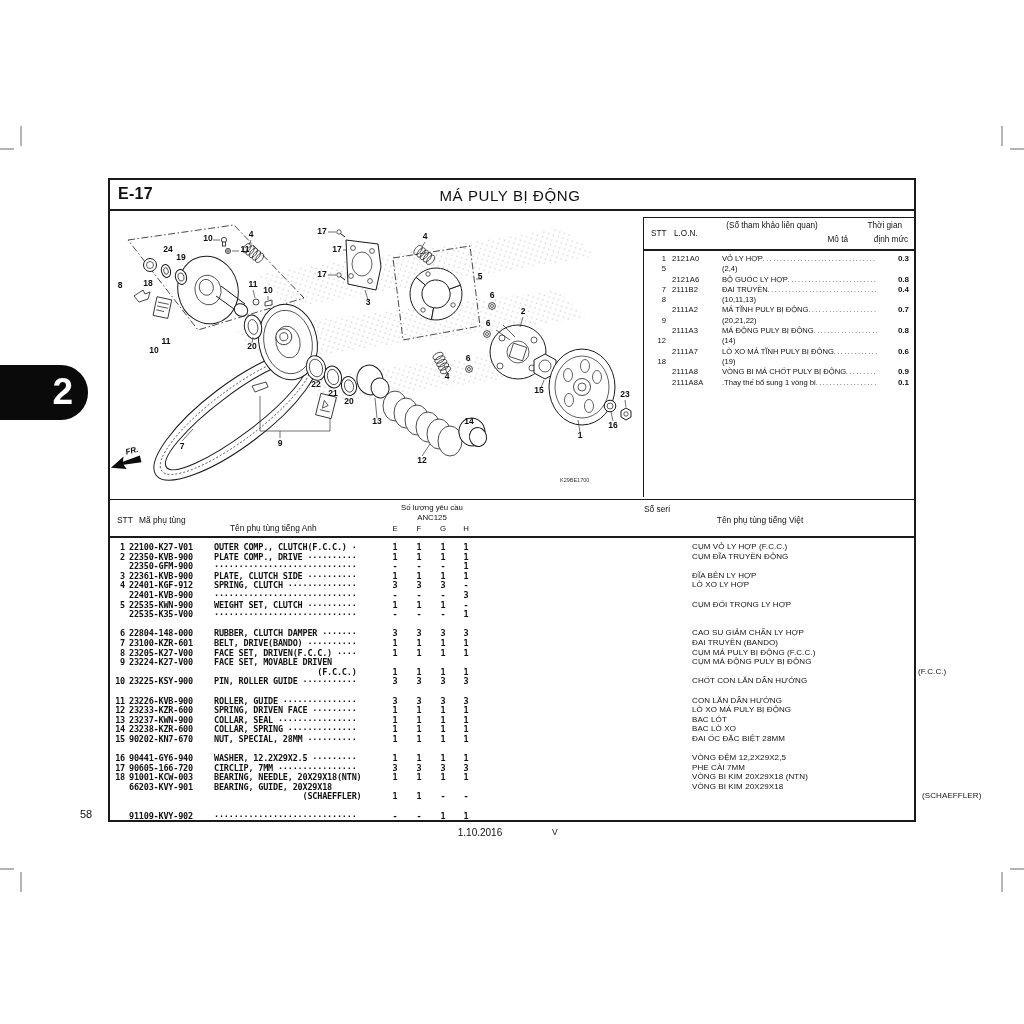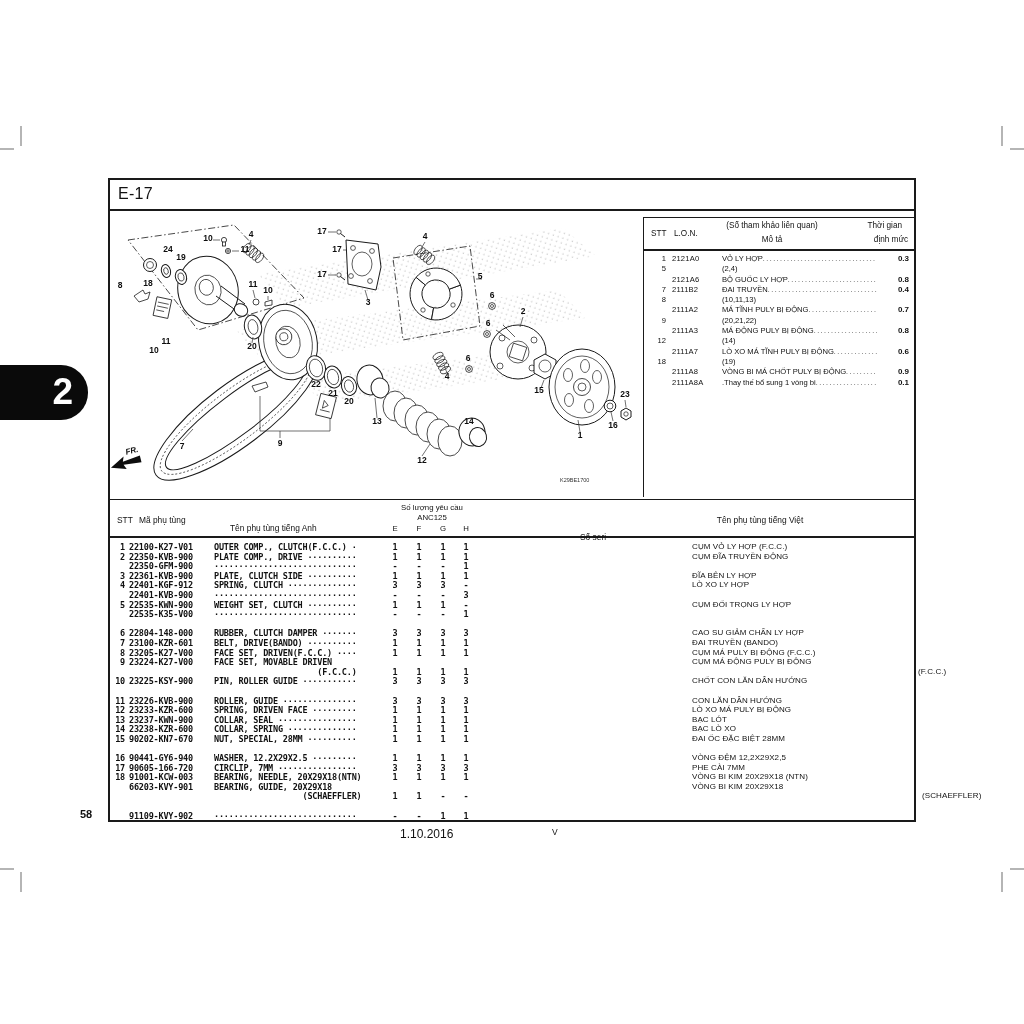--- a/index.html
+++ b/index.html
@@ -9,21 +9,21 @@
 
   
   #tab2{position:absolute;left:0;top:365px;width:88px;height:55px;background:#0a0a0a;
         border-radius:0 27px 27px 0;color:#fff;font-weight:bold;font-size:37px;line-height:54px;
         text-align:right;padding-right:15px;box-sizing:border-box}
 
   
   #mainbox{position:absolute;left:108px;top:178px;width:808px;height:644px;
            border:2px solid #1a1a1a;box-sizing:border-box}
   #pghead{position:absolute;left:0;top:0;width:100%;height:31px;border-bottom:2px solid #1a1a1a;box-sizing:border-box}
-  #secode{position:absolute;left:8px;top:5px;font-size:16px;font-weight:normal;letter-spacing:.3px}
+  #secode{position:absolute;left:8px;top:5px;font-size:16px;font-weight:bold;letter-spacing:.3px}
   #ptitle{position:absolute;left:40px;top:7px;width:720px;text-align:center;font-size:15px;letter-spacing:.6px}
 
   
   #reftable{position:absolute;left:533px;top:37px;width:271px;height:280px;
             border-left:1.5px solid #1a1a1a;border-top:1.5px solid #1a1a1a;box-sizing:border-box}
   #refhead{position:absolute;left:0;top:0;width:100%;height:33px;border-bottom:2px solid #1a1a1a;box-sizing:border-box;font-size:8.2px}
   #refhead .hl{position:absolute;white-space:nowrap}
   #refbody{position:absolute;left:0;top:36px;width:100%}
   .refrow{display:flex;height:10.3px;font-size:7.6px;line-height:10.3px;align-items:baseline}
   .r-stt{width:22px;text-align:right;flex:none}
@@ -42,22 +42,22 @@
   .prow{position:relative;height:9.6px}
   .pc{position:absolute;top:0;line-height:9.6px;font:bold 8.5px "DejaVu Sans Mono",monospace;white-space:pre;letter-spacing:-.2px}
   .c-stt{left:0;width:15px;text-align:right}
   .c-code{left:19px}
   .c-name{left:104px}
   .c-q{width:20px;text-align:center}
   .q0{left:275px}.q1{left:299px}.q2{left:323px}.q3{left:346px}
   .c-vi{left:582px;font:8px "Liberation Sans",sans-serif;line-height:9.6px;white-space:nowrap;letter-spacing:.1px}
 
   
-  #pgnum{position:absolute;left:80px;top:808px;font-size:11px;font-weight:bold}
-  #fdate{position:absolute;left:400px;top:827px;width:200px;font-size:12px}
+  #pgnum{position:absolute;left:80px;top:808px;font-size:11px;font-weight:normal}
+  #fdate{position:absolute;left:380px;top:827px;width:200px;text-align:center;font-size:10px}
   #fver{position:absolute;left:552px;top:827px;font-size:8.5px}
 
   
   #diagram{position:absolute;left:108px;top:210px;width:535px;height:287px}
   .ln{fill:none;stroke:#1a1a1a;stroke-width:1}
   .lnt{fill:none;stroke:#1a1a1a;stroke-width:.7}
   .wln{fill:#fff;stroke:#1a1a1a;stroke-width:1}
   .wlnt{fill:#fff;stroke:#1a1a1a;stroke-width:.8}
   .ldr{fill:none;stroke:#333;stroke-width:.7}
   .dd{fill:none;stroke:#1a1a1a;stroke-width:.8;stroke-dasharray:7 2.5 1.5 2.5}
@@ -76,28 +76,29 @@
 <div class="mark" style="left:0;top:868px;width:14px;height:1.5px"></div>
 <div class="mark" style="left:1001px;top:872px;width:1.5px;height:20px"></div>
 <div class="mark" style="left:1010px;top:868px;width:14px;height:1.5px"></div>
 
 <div id="tab2">2</div>
 
 <div id="mainbox">
 
   <div id="pghead">
     <div id="secode">E-17</div>
+    <div id="ptitle">MÁ PULY BỊ ĐỘNG</div>
   </div>
 
   <div id="reftable">
     <div id="refhead">
       <span class="hl" style="left:7px;top:11px">STT</span>
       <span class="hl" style="left:30px;top:11px">L.O.N.</span>
       <span class="hl" style="left:52px;top:3px;width:152px;text-align:center">(Số tham khảo liên quan)</span>
-      <span class="hl" style="left:52px;top:17px;width:152px;text-align:center">Mô tả</span>
+      <span class="hl" style="left:52px;top:17px;width:152px;text-align:right">Mô tả</span>
       <span class="hl" style="right:12px;top:3px">Thời gian</span>
       <span class="hl" style="right:6px;top:17px">định mức</span>
     </div>
     <div id="refbody">
         <div class="refrow">
           <span class="r-stt">1</span>
           <span class="r-lon">2121A0</span>
           <span class="r-desc">VỎ LY HỢP</span>
           <span class="r-lead">..........................................................................................</span>
           <span class="r-time">0.3</span>
@@ -182,21 +183,21 @@
   <div id="parthead">
     <span class="hl" style="left:7px;top:15px">STT</span>
     <span class="hl" style="left:29px;top:15px">Mã phụ tùng</span>
     <span class="hl" style="left:120px;top:23px">Tên phụ tùng tiếng Anh</span>
     <span class="hl" style="left:252px;top:3px;width:140px;text-align:center;font-size:7.8px">Số lượng yêu cầu</span>
     <span class="hl" style="left:252px;top:13px;width:140px;text-align:center;font-size:7.8px">ANC125</span>
     <span class="hl" style="left:275px;top:24px;width:20px;text-align:center;font-size:7.8px">E</span>
     <span class="hl" style="left:299px;top:24px;width:20px;text-align:center;font-size:7.8px">F</span>
     <span class="hl" style="left:323px;top:24px;width:20px;text-align:center;font-size:7.8px">G</span>
     <span class="hl" style="left:346px;top:24px;width:20px;text-align:center;font-size:7.8px">H</span>
-    <span class="hl" style="left:470px;top:32px;width:90px;text-align:left">Số seri</span>
+    <span class="hl" style="left:470px;top:4px;width:90px;text-align:right">Số seri</span>
     <span class="hl" style="left:560px;top:15px;width:180px;text-align:center">Tên phụ tùng tiếng Việt</span>
   </div>
 
   <div id="partbody">
       <div class="prow">
         <span class="pc c-stt">1</span>
         <span class="pc c-code">22100-K27-V01</span>
         <span class="pc c-name">OUTER COMP., CLUTCH(F.C.C.) ·</span>
         <span class="pc c-q q0">1</span>
         <span class="pc c-q q1">1</span>

